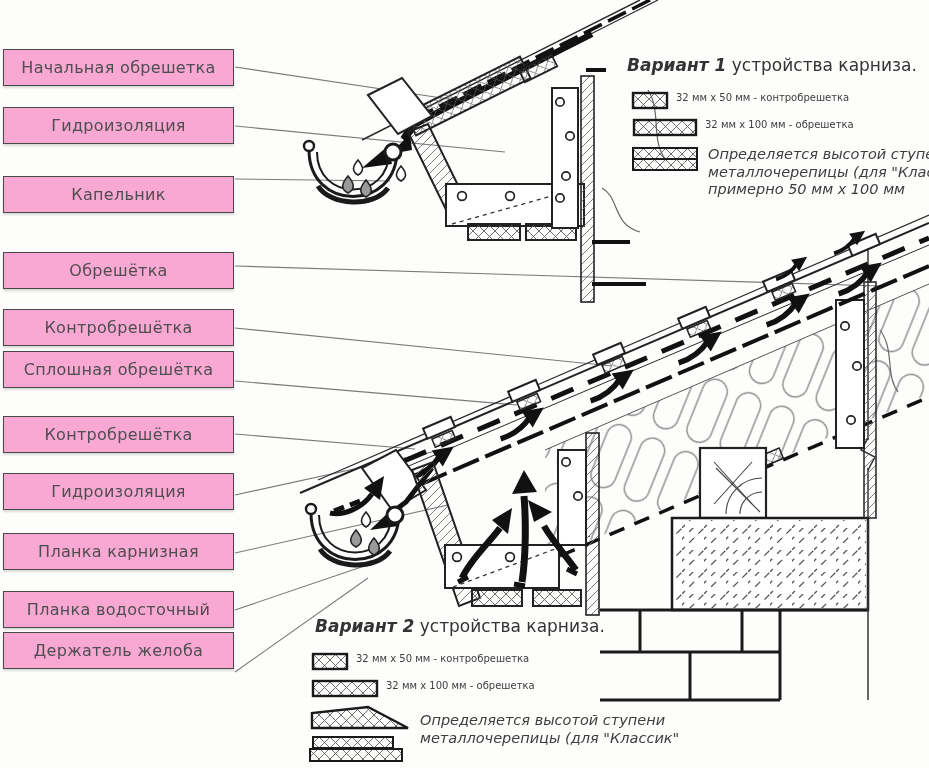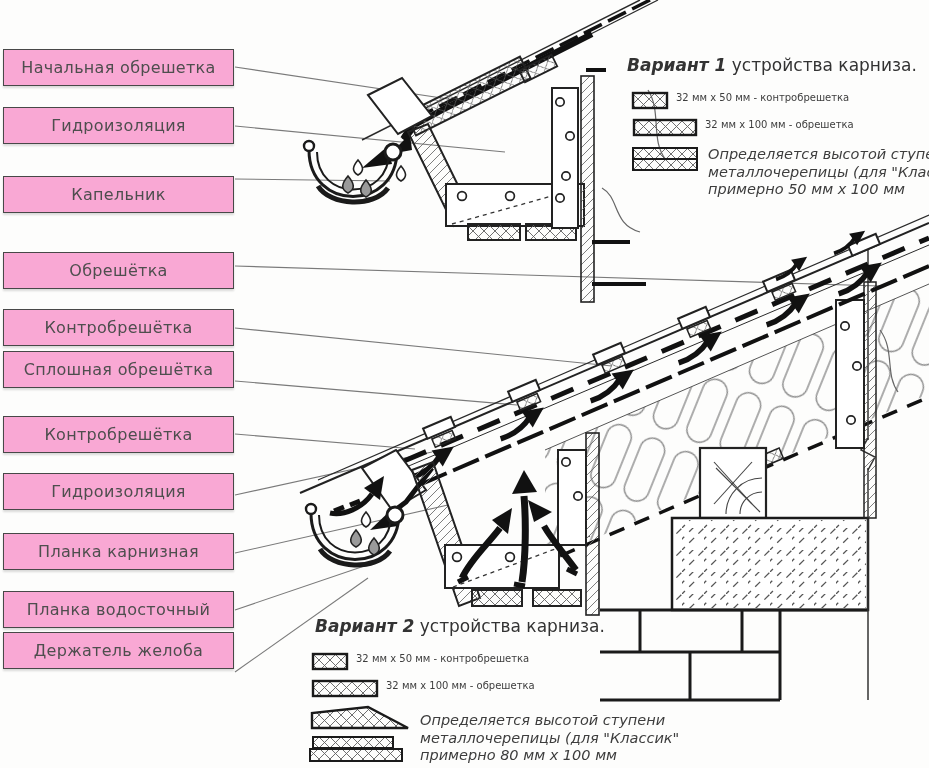--- a/index.html
+++ b/index.html
@@ -305,14 +305,13 @@
 </div>
 
 <div class="legend-title" style="left:315px;top:616px">
   <span class="num">Вариант 2</span><span class="rest"> устройства карниза.</span>
 </div>
 <div class="legend-item" style="left:356px;top:653px">32 мм x 50 мм - контробрешетка</div>
 <div class="legend-item" style="left:386px;top:680px">32 мм x 100 мм - обрешетка</div>
 <div class="legend-note" style="left:420px;top:712px">
   <div>Определяется высотой ступени</div>
   <div>металлочерепицы (для "Классик"</div>
-  <div>примерно 80 мм x 100 мм</div>
 </div>
 
 </body></html>

